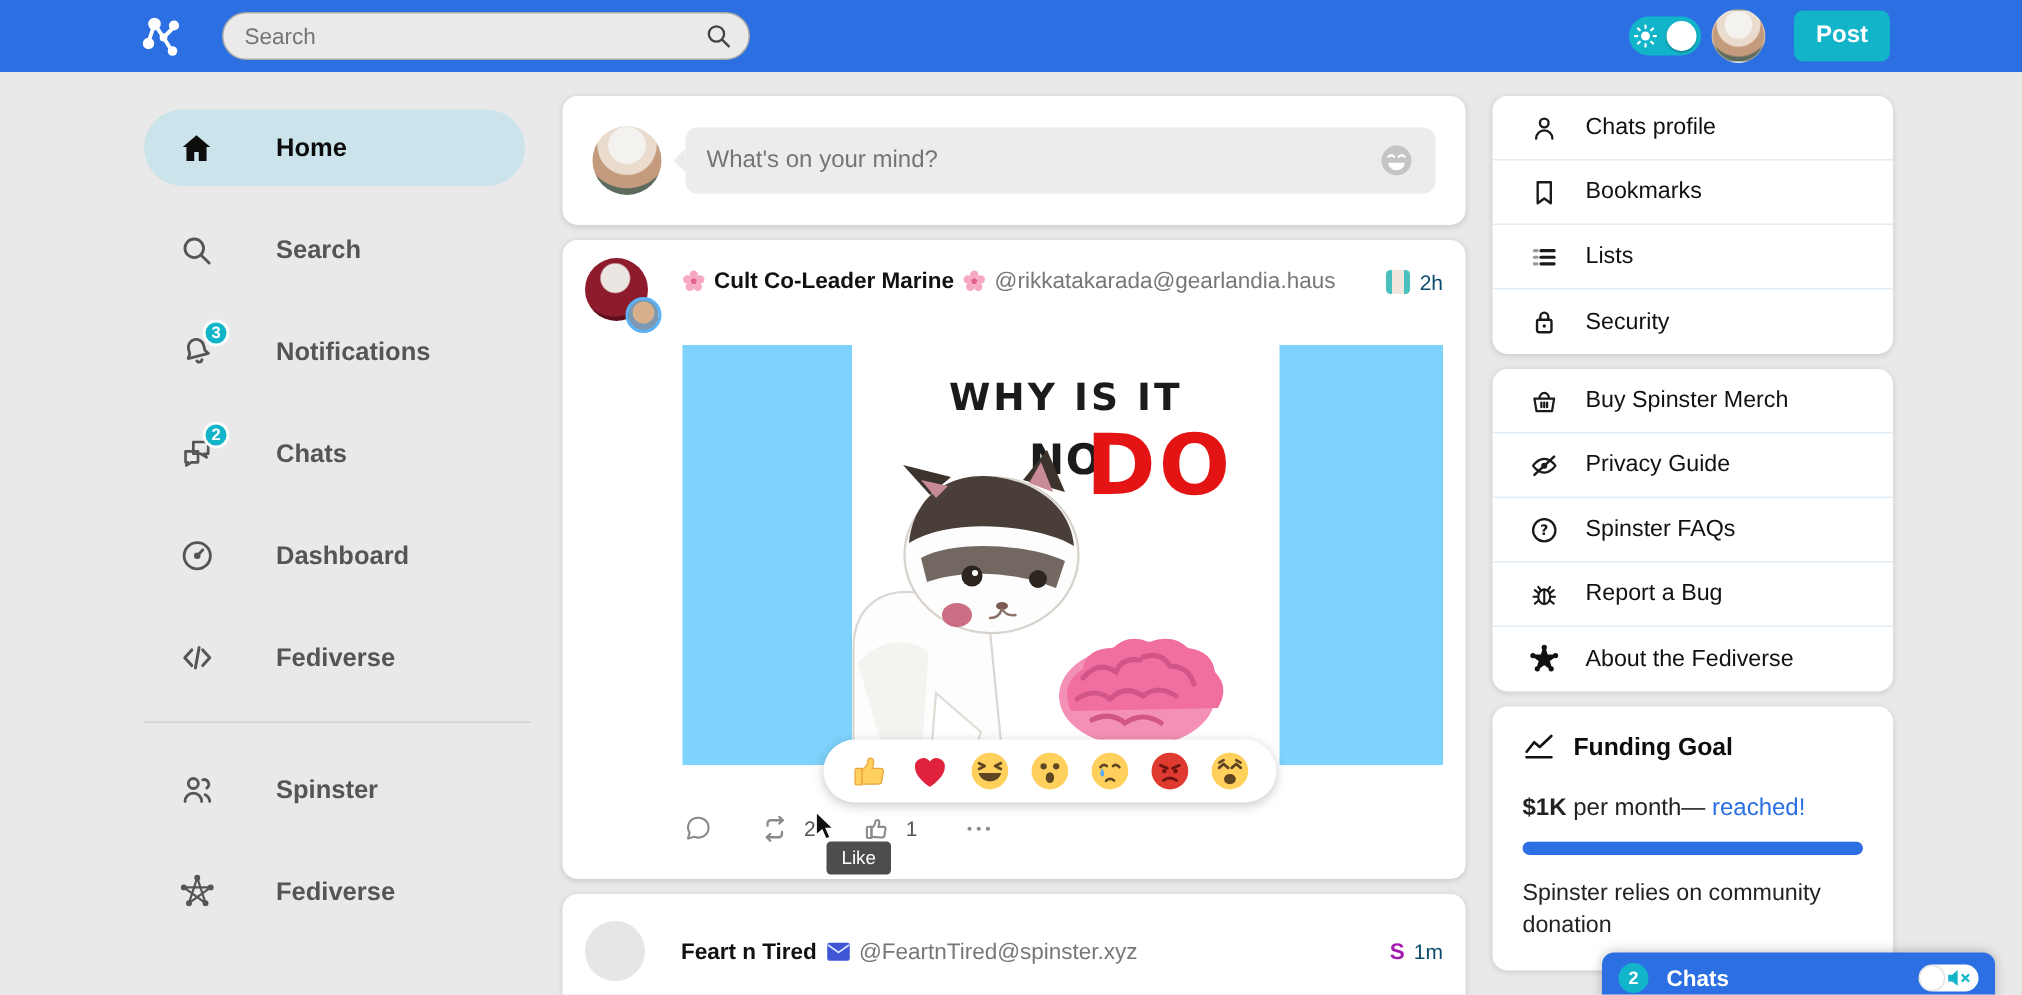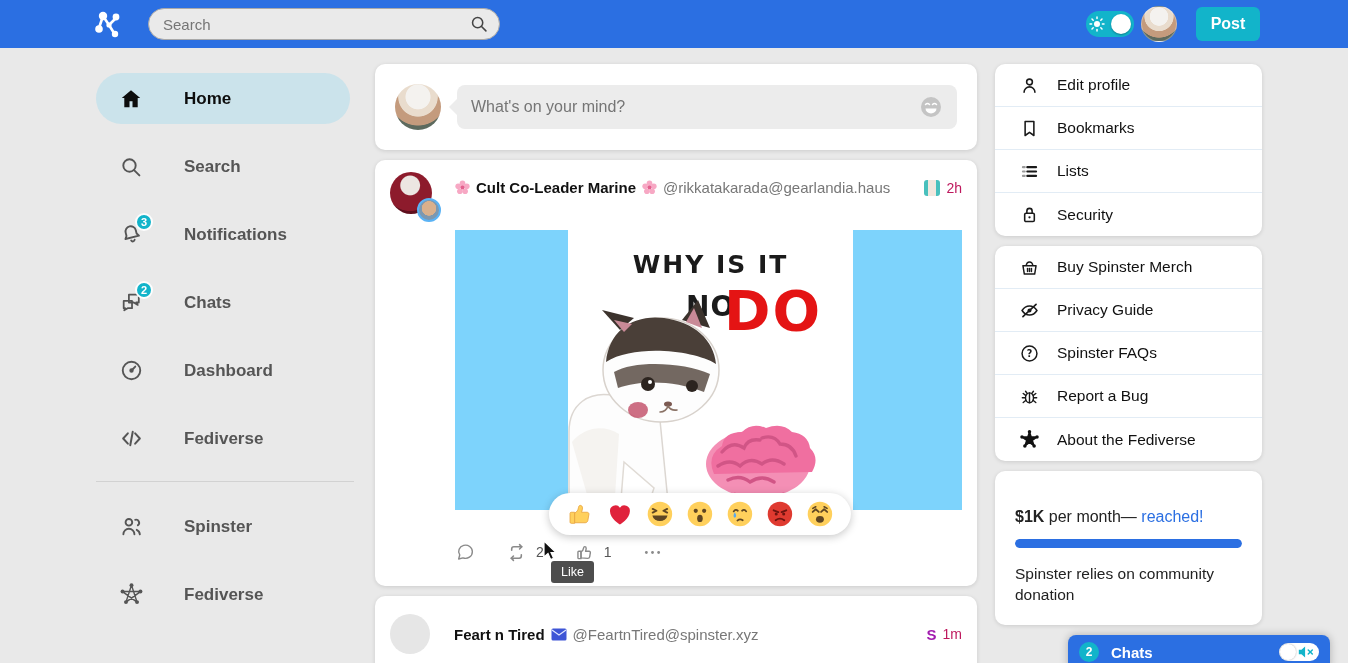--- a/index.html
+++ b/index.html
@@ -54,21 +54,21 @@
   .post-avatar{position:absolute;left:0;top:0;width:42px;height:42px;border-radius:50%;
     background:radial-gradient(circle at 48% 32%, #ece6e2 0 26%, #8d1b2c 29% 70%, #5e0f1d 72%);}
   .post-avatar-mini{position:absolute;left:27px;top:26px;width:24px;height:24px;border-radius:50%;
     border:2px solid #5bb3f5;background:radial-gradient(circle at 50% 42%, #d9b08c 0 46%, #7d98b0 49%);}
   .post-meta{flex:1;display:flex;align-items:center;gap:6px;font-size:15px;padding-top:7px;min-width:0;}
   .author{font-weight:bold;color:#111;white-space:nowrap;}
   .handle{color:#777;white-space:nowrap;overflow:hidden;text-overflow:ellipsis;}
   .meta-right{margin-left:auto;display:flex;align-items:center;gap:6px;}
   .instance-favicon{width:16px;height:16px;border-radius:3px;
     background:linear-gradient(90deg,#49c0bd 0 26%,#f2e7de 26% 74%,#49c0bd 74%);}
-  .timestamp{color:#be185d;font-size:14px;}
+  .timestamp{color:#0c4a6e;font-size:14px;}
 
   .media{margin-left:65px;margin-top:8px;width:507px;height:280px;background:#7dd3fc;position:relative;}
   .media-img{position:absolute;left:113px;top:0;width:285px;height:280px;background:#fff;overflow:hidden;}
   .meme-l1{position:absolute;top:20px;left:0;right:0;text-align:center;font-size:25px;font-weight:bold;
     letter-spacing:2px;color:#1b1b1b;font-family:"DejaVu Sans",sans-serif;}
   .meme-l2{position:absolute;top:60px;left:118px;font-size:28px;font-weight:bold;color:#1b1b1b;
     letter-spacing:1px;font-family:"DejaVu Sans",sans-serif;}
   .meme-l3{position:absolute;top:48px;left:156px;font-size:56px;font-weight:800;color:#e41414;
     letter-spacing:2px;font-family:"DejaVu Sans",sans-serif;}
   .meme-cat{position:absolute;left:-4px;top:62px;}
@@ -435,21 +435,21 @@
 <aside class="rcol">
 
   <div class="rcard">
     <div class="menu-item">
       <span class="menu-icn">
         <svg width="21" height="21" viewBox="0 0 24 24" fill="none" stroke="#1a1a1a" stroke-width="1.8" stroke-linecap="round">
             <circle cx="12" cy="8" r="3.3"></circle>
             <path d="M5.8 19.8a6.2 6.2 0 0 1 12.4 0"></path>
           </svg>
       </span>
-      <span>Edit profile</span>
+      <span>Chats profile</span>
     </div>
     <div class="menu-item">
       <span class="menu-icn">
         <svg width="21" height="21" viewBox="0 0 24 24" fill="none" stroke="#1a1a1a" stroke-width="1.8" stroke-linejoin="round">
             <path d="M7 4h10v16l-5-3.6L7 20z"></path>
           </svg>
       </span>
       <span>Bookmarks</span>
     </div>
     <div class="menu-item">
@@ -539,20 +539,27 @@
               <circle cx="6.7" cy="19.3" r="2"></circle>
               <circle cx="3.4" cy="9.2" r="2"></circle>
             </g>
           </svg>
       </span>
       <span>About the Fediverse</span>
     </div>
   </div>
 
   <div class="rcard funding">
+    <div class="funding-title">
+      <svg width="22" height="22" viewBox="0 0 24 24" fill="none" stroke="#111" stroke-width="1.9" stroke-linecap="round" stroke-linejoin="round">
+          <path d="M3 15.5 8.5 8.5l4 3.5L21 4"></path>
+          <line x1="3" y1="19.5" x2="21" y2="19.5"></line>
+        </svg>
+      <span>Funding Goal</span>
+    </div>
     <div class="funding-amount">
       <b>$1K</b><span> per month</span><span>— </span><span class="reached-link">reached!</span>
     </div>
     <div class="progress">
       <div class="progress-fill"></div>
     </div>
     <div class="funding-body">Spinster relies on community donation</div>
   </div>
 </aside>
 

